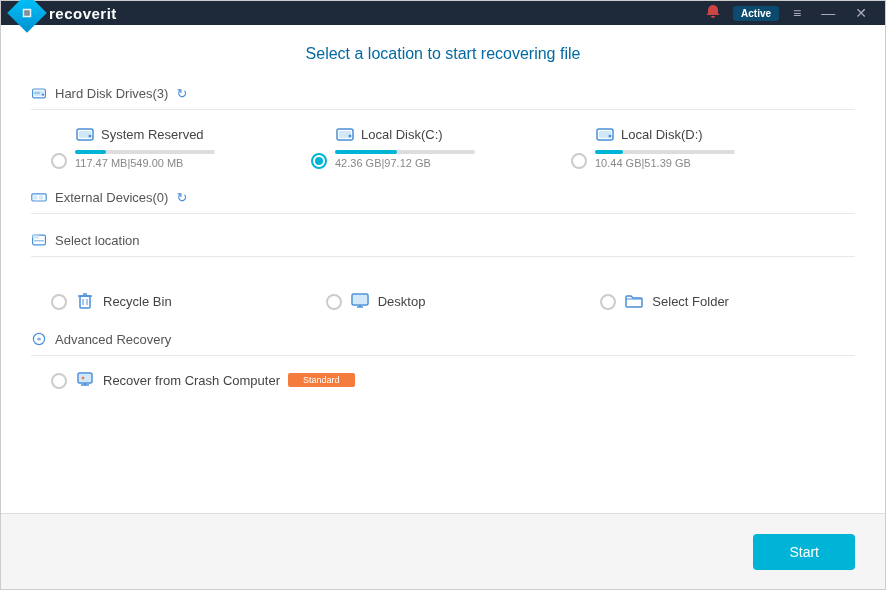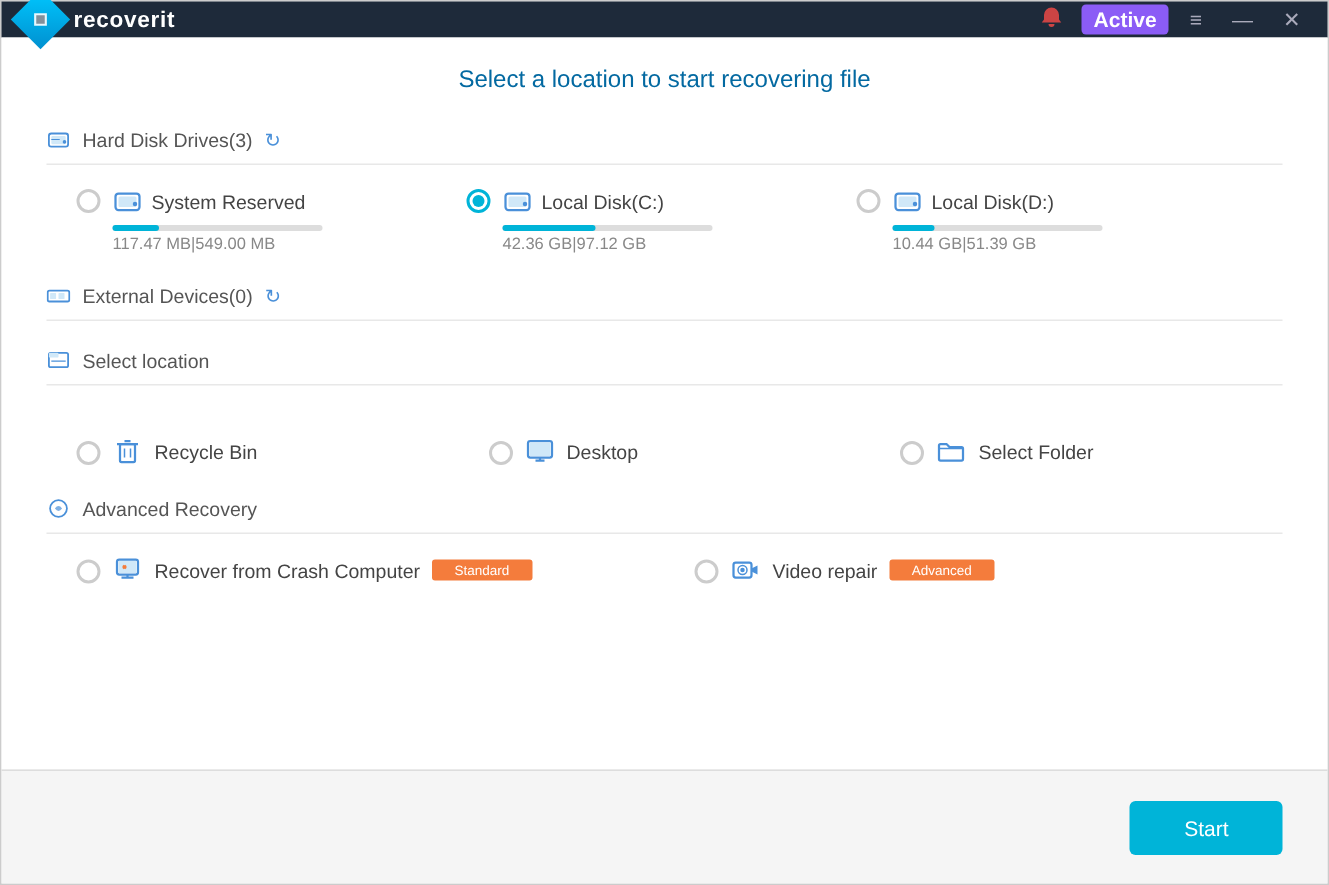--- a/index.html
+++ b/index.html
@@ -60,23 +60,23 @@
     }
 
     .title-bar-icon {
       color: #aab;
       font-size: 16px;
       cursor: pointer;
       padding: 4px;
     }
 
     .active-badge {
-      background: #8b5cf6;
+      background: #0c4a6e;
       color: white;
-      font-size: 14px;
+      font-size: 10px;
       padding: 2px 8px;
       border-radius: 3px;
       font-weight: 600;
     }
 
     .title-btn {
       color: #aab;
       font-size: 14px;
       cursor: pointer;
       padding: 4px 6px;
@@ -114,21 +114,21 @@
     
     .drives-row {
       display: flex;
       gap: 20px;
       margin-bottom: 20px;
       padding-left: 20px;
     }
 
     .drive-item {
       display: flex;
-      align-items: flex-start;
+      align-items: flex-end;
       gap: 8px;
       flex: 1;
       max-width: 240px;
     }
 
     .radio-btn {
       width: 16px;
       height: 16px;
       border-radius: 50%;
       border: 2px solid #ccc;
@@ -460,31 +460,20 @@
             <rect x="4" y="4" width="12" height="8" fill="#d0e8f8"></rect>
             <line x1="6" y1="15" x2="14" y2="15" stroke="#4a90d9" stroke-width="1.5"></line>
             <line x1="10" y1="13" x2="10" y2="15" stroke="#4a90d9" stroke-width="1.5"></line>
             <line x1="7" y1="7" x2="9" y2="9" stroke="#f47c3c" stroke-width="1.5"></line>
             <line x1="9" y1="7" x2="7" y2="9" stroke="#f47c3c" stroke-width="1.5"></line>
           </svg>
           <span class="advanced-label">Recover from Crash Computer</span>
           <span class="badge badge-standard">Standard</span>
         </div>
 
-        <div class="advanced-item">
-          <div class="radio-btn"></div>
-          <svg class="icon-svg" viewBox="0 0 20 20">
-            <rect x="2" y="5" width="12" height="10" rx="1.5" fill="none" stroke="#4a90d9" stroke-width="1.5"></rect>
-            <polygon points="18,7 14,9 14,11 18,13" fill="#4a90d9"></polygon>
-            <circle cx="8" cy="10" r="3" fill="none" stroke="#4a90d9" stroke-width="1"></circle>
-            <circle cx="8" cy="10" r="1.5" fill="#4a90d9"></circle>
-          </svg>
-          <span class="advanced-label">Video repair</span>
-          <span class="badge badge-advanced">Advanced</span>
-        </div>
       </div>
     </div>
 
   </div>
 
   <div class="footer">
     <button class="start-btn">Start</button>
   </div>
 </div>
 

